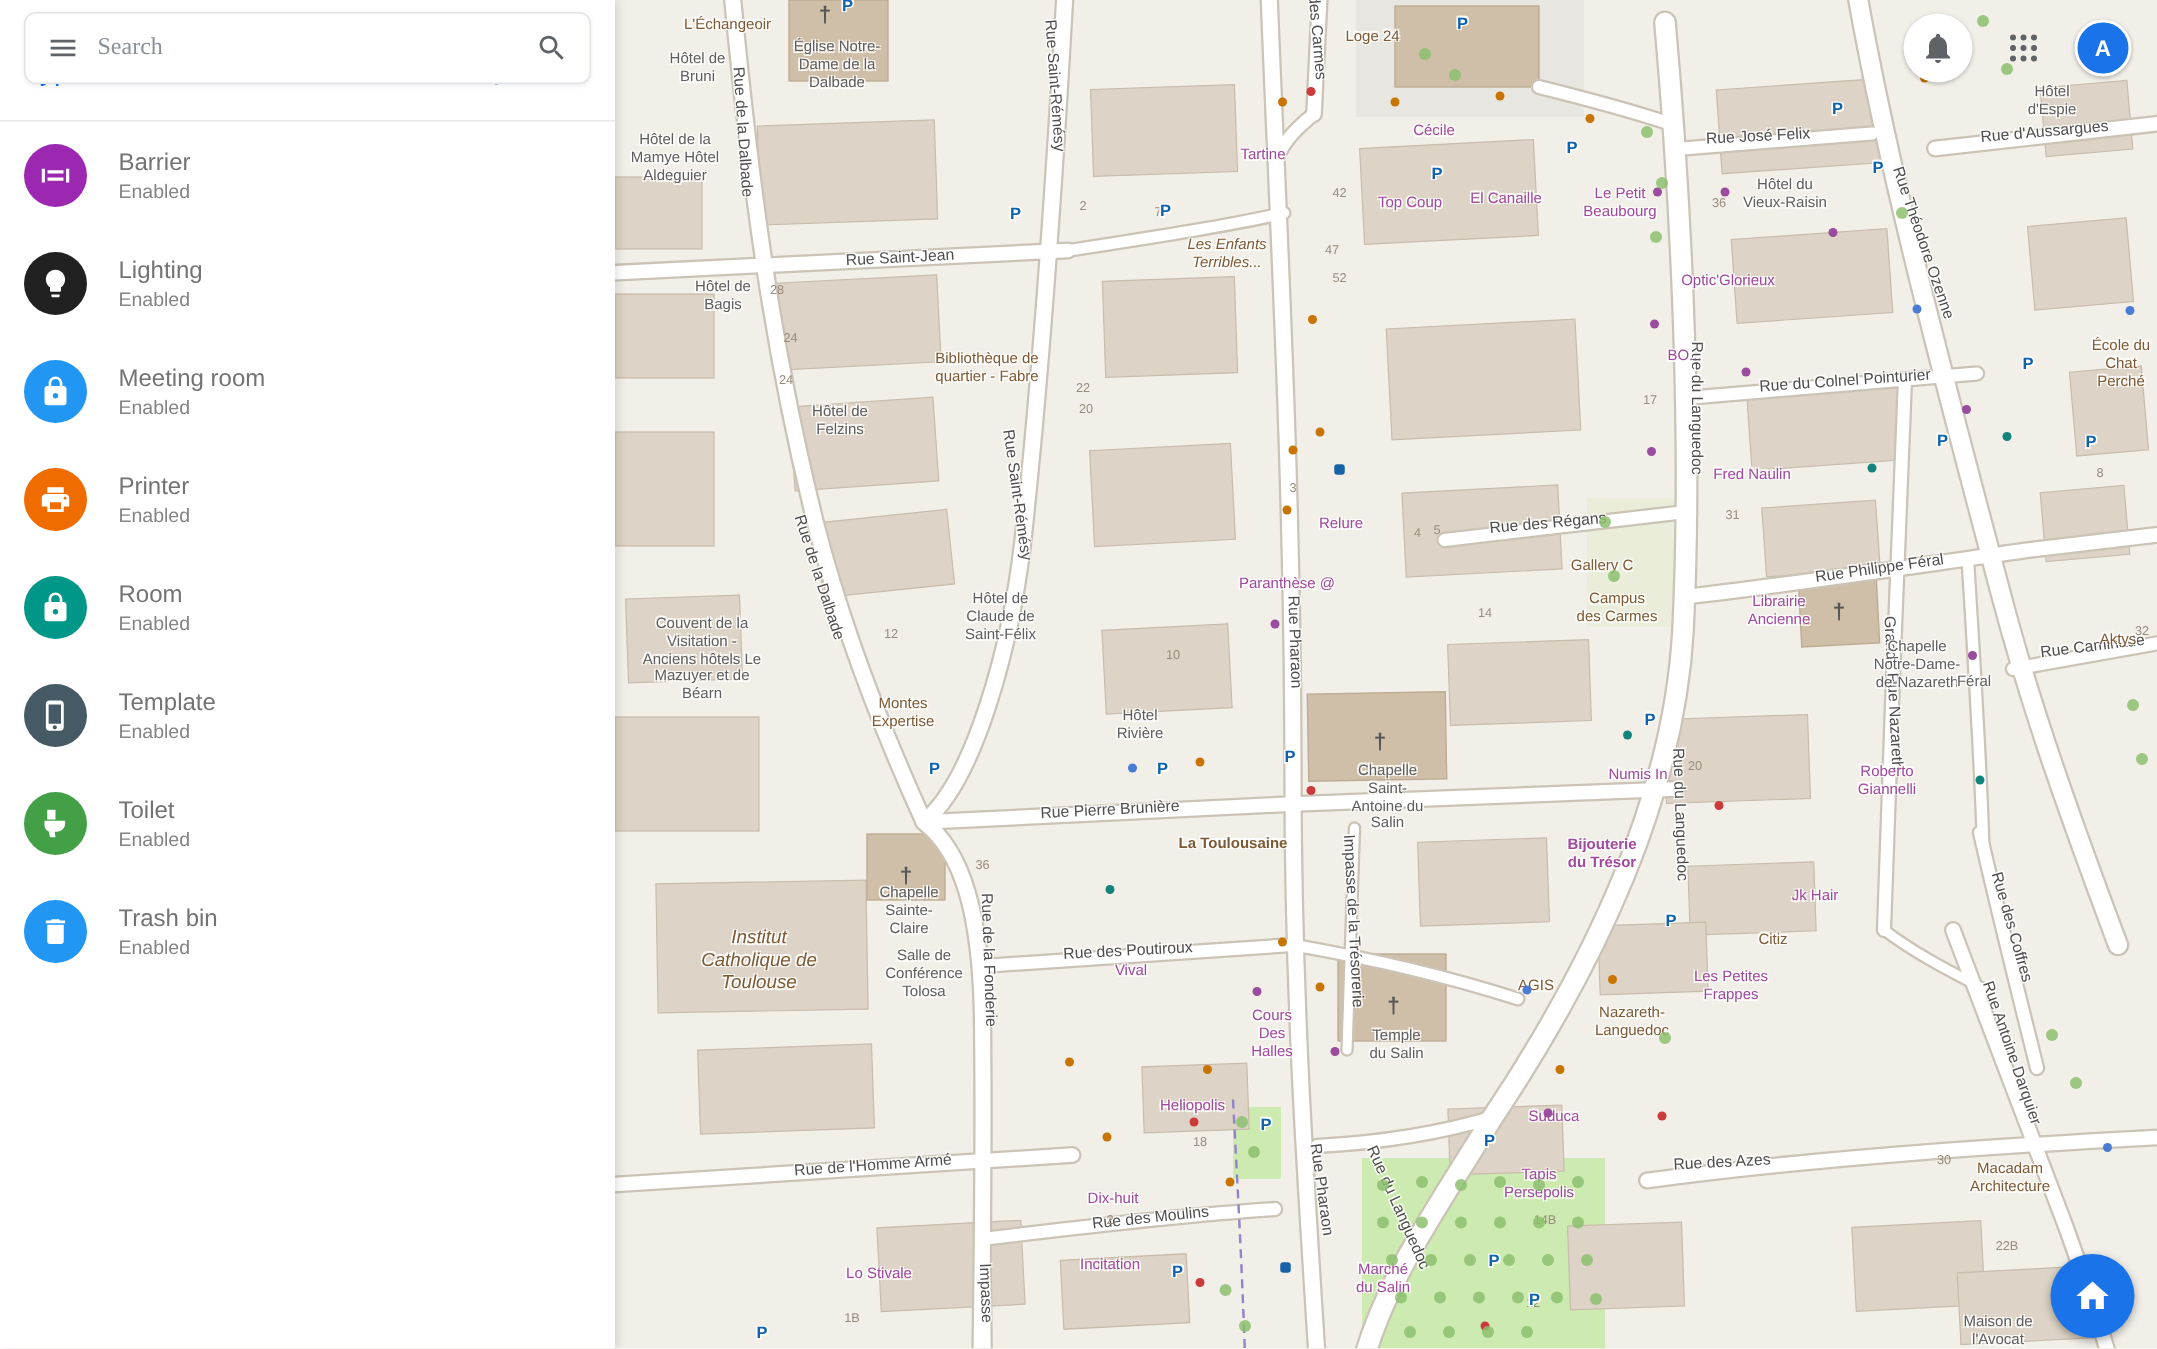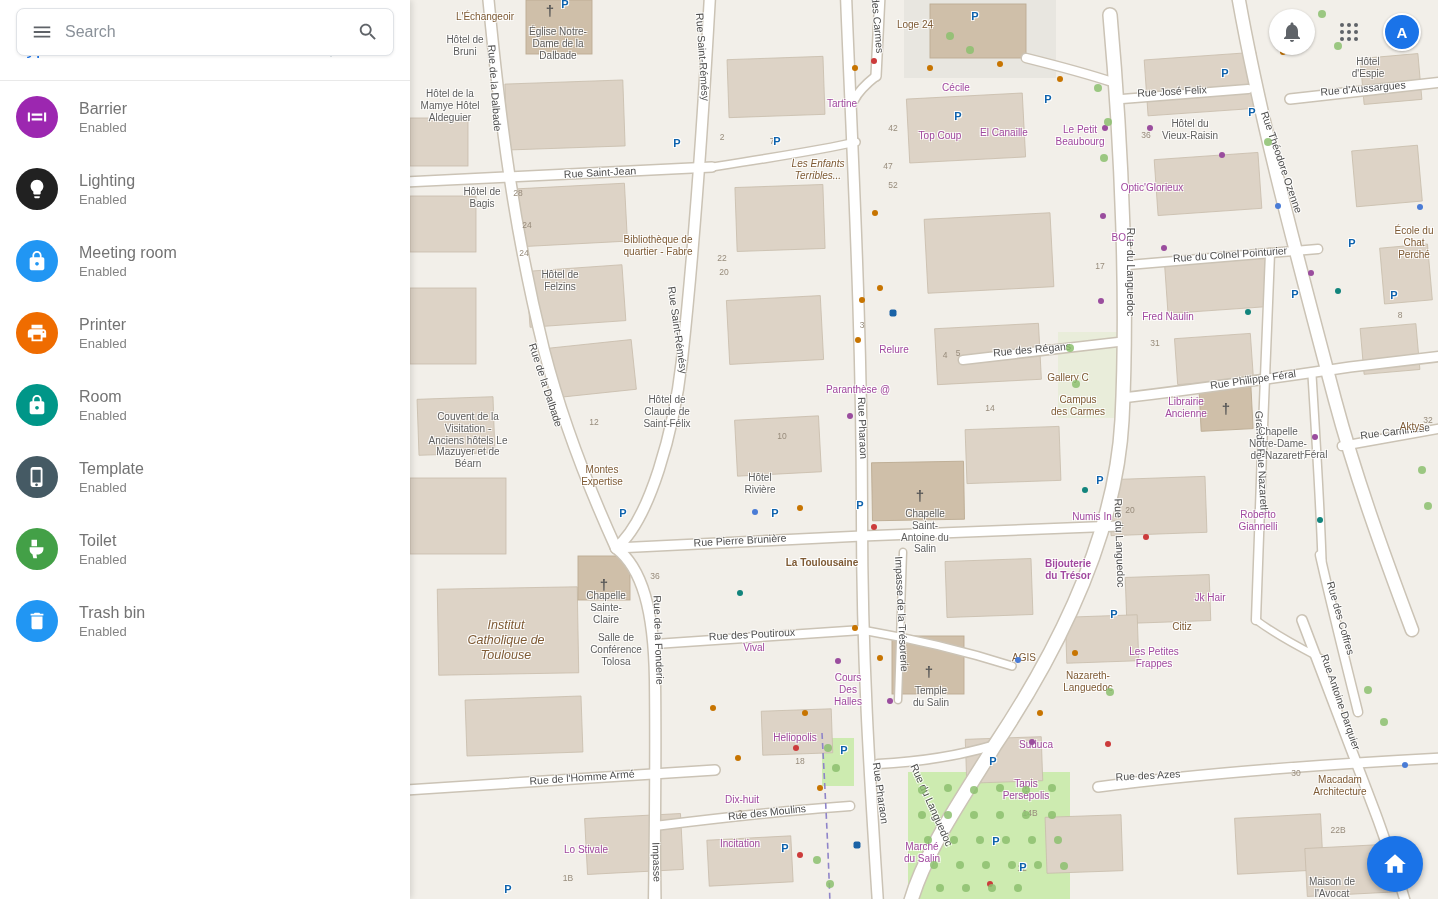--- a/index.html
+++ b/index.html
@@ -43,21 +43,21 @@
   .fab{position:absolute;right:15px;bottom:7px;width:56px;height:56px;border-radius:50%;border:none;cursor:pointer;
     background:#1a73e8;display:flex;align-items:center;justify-content:center;box-shadow:0 2px 6px rgba(0,0,0,.35);z-index:6}
   .fab svg{width:26px;height:26px;fill:#fff}
 
   
   .sidebar{position:absolute;left:0;top:0;width:410px;height:899px;background:#fff;z-index:20;box-shadow:2px 0 6px rgba(0,0,0,.12)}
   .searchbar{position:absolute;left:16px;top:8px;width:378px;height:48px;background:#fff;border:1px solid #e0e3e7;border-radius:8px;
     display:flex;align-items:center;box-shadow:0 1px 3px rgba(0,0,0,.08);padding:0 2px}
   .icon-btn{width:46px;height:44px;border:none;background:transparent;cursor:pointer;display:flex;align-items:center;justify-content:center}
   .icon-btn svg{width:22px;height:22px;fill:#5f6368}
-  .searchbar input{flex:1;border:none;outline:none;font-size:16px;color:#202124;font-family:Liberation Sans, sans-serif;min-width:0}
+  .searchbar input{flex:1;border:none;outline:none;font-size:16px;color:#202124;font-family:Liberation Serif, serif;min-width:0}
   .searchbar input::placeholder{color:#8a9199}
   .types-row{display:flex;align-items:center;padding:26px 10px 10px 16px;border-bottom:1px solid #e9e9e9}
   .types-toggle{display:flex;align-items:center;border:none;background:transparent;cursor:pointer;color:#1a73e8;font-size:19px;font-family:inherit}
   .caret{width:0;height:0;border-left:5px solid transparent;border-right:5px solid transparent;border-top:6px solid #1a73e8;margin-left:9px;margin-top:3px}
   .types-row .spacer{flex:1}
   .types-row .icon-btn svg{fill:#78909c}
   .types-list{overflow:hidden}
   .type-item{height:72px;display:flex;align-items:center;padding:0 16px;gap:21px;cursor:pointer}
   .type-icon{width:42px;height:42px;border-radius:50%;flex:none;display:flex;align-items:center;justify-content:center}
   .type-icon svg{width:22px;height:22px;fill:#fff}

